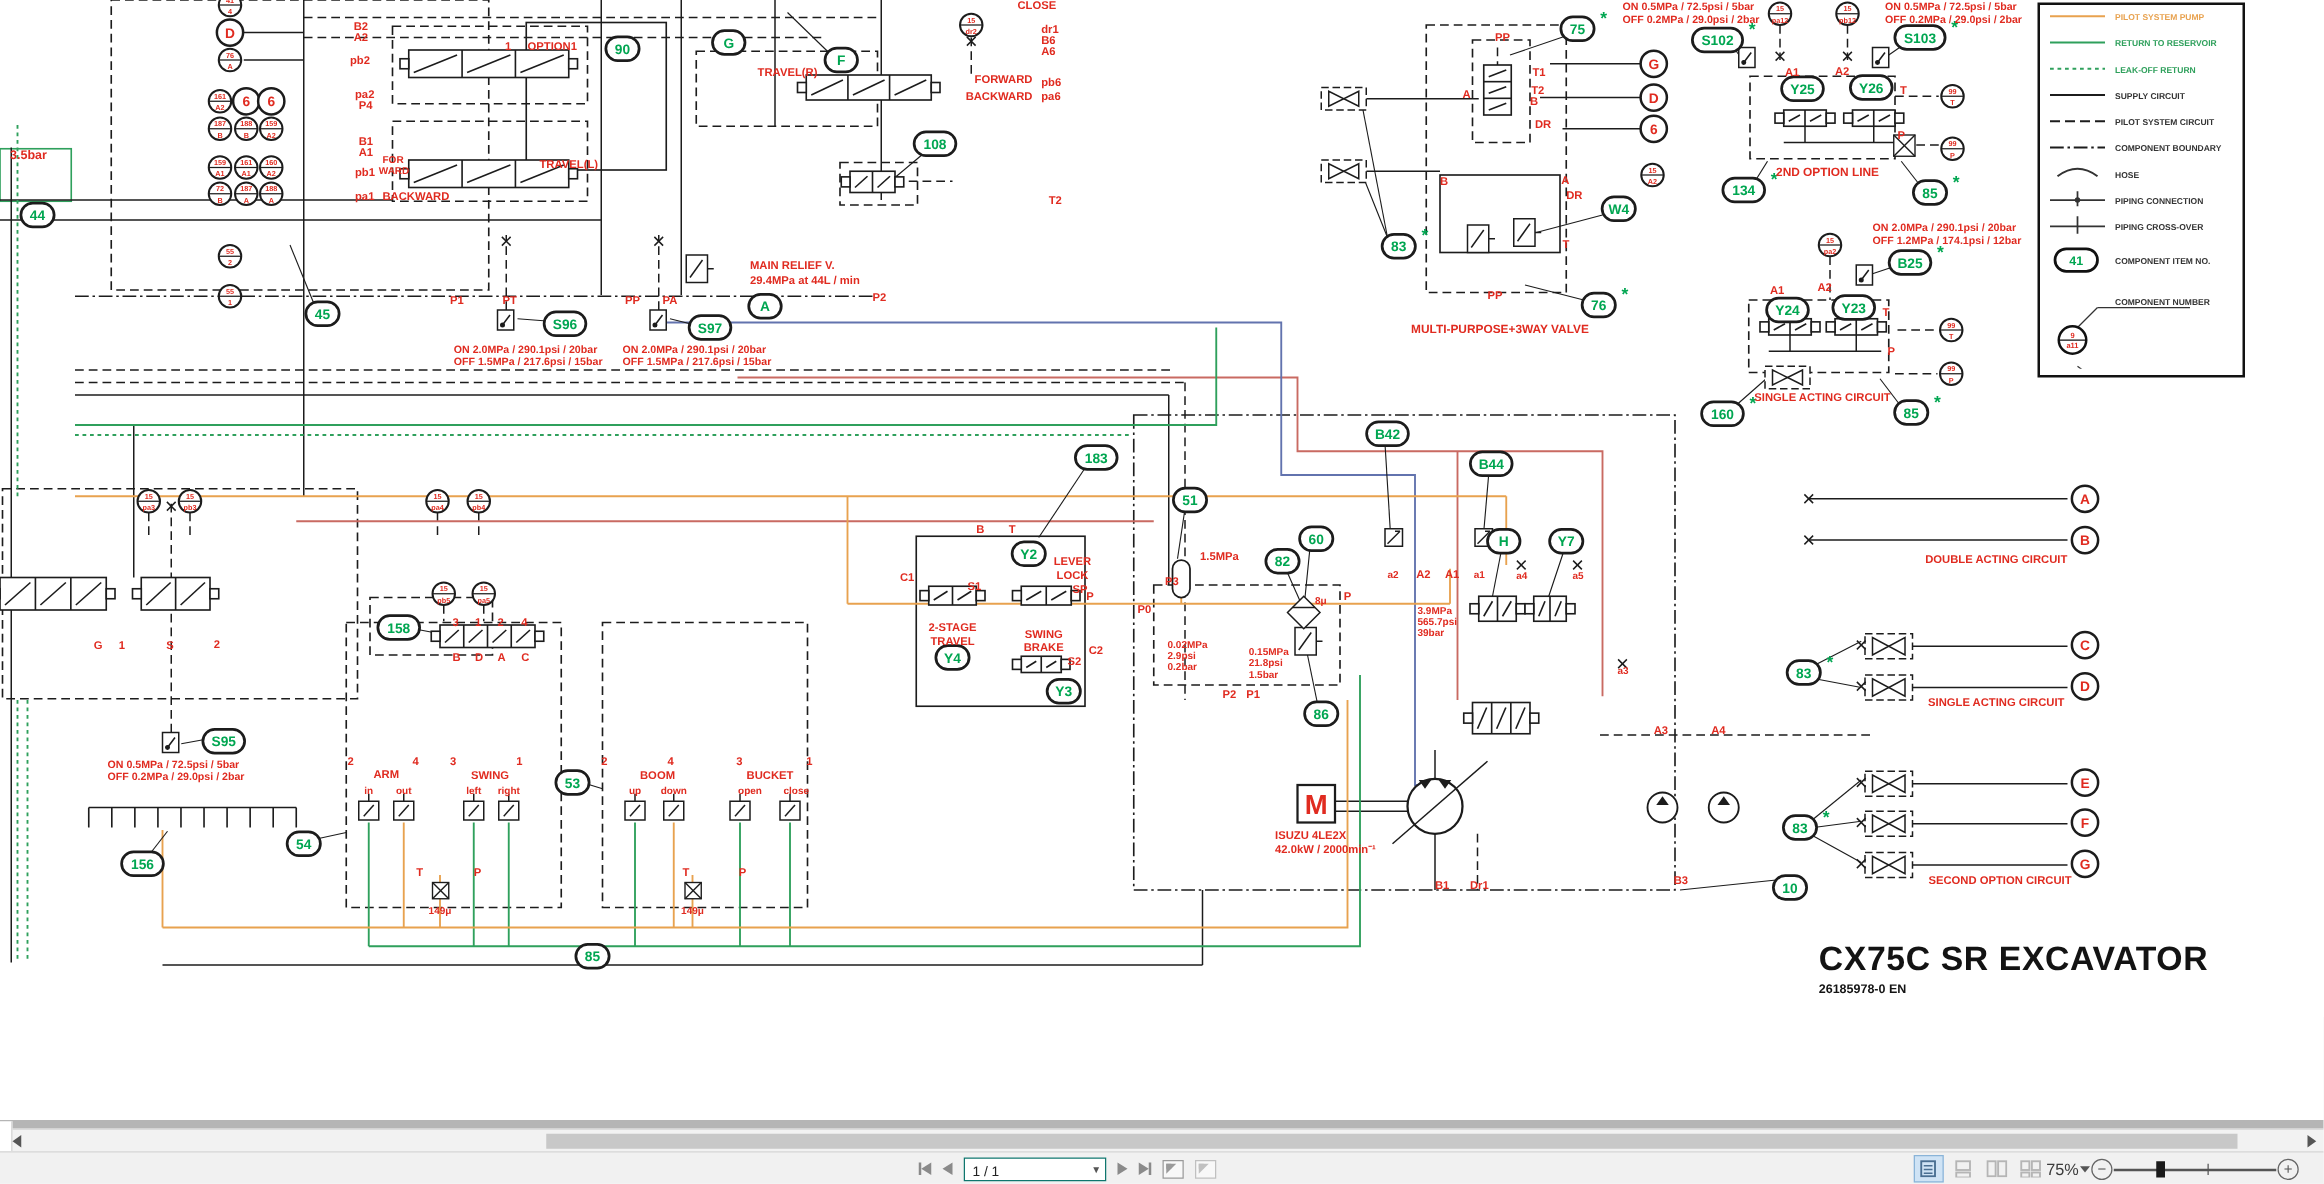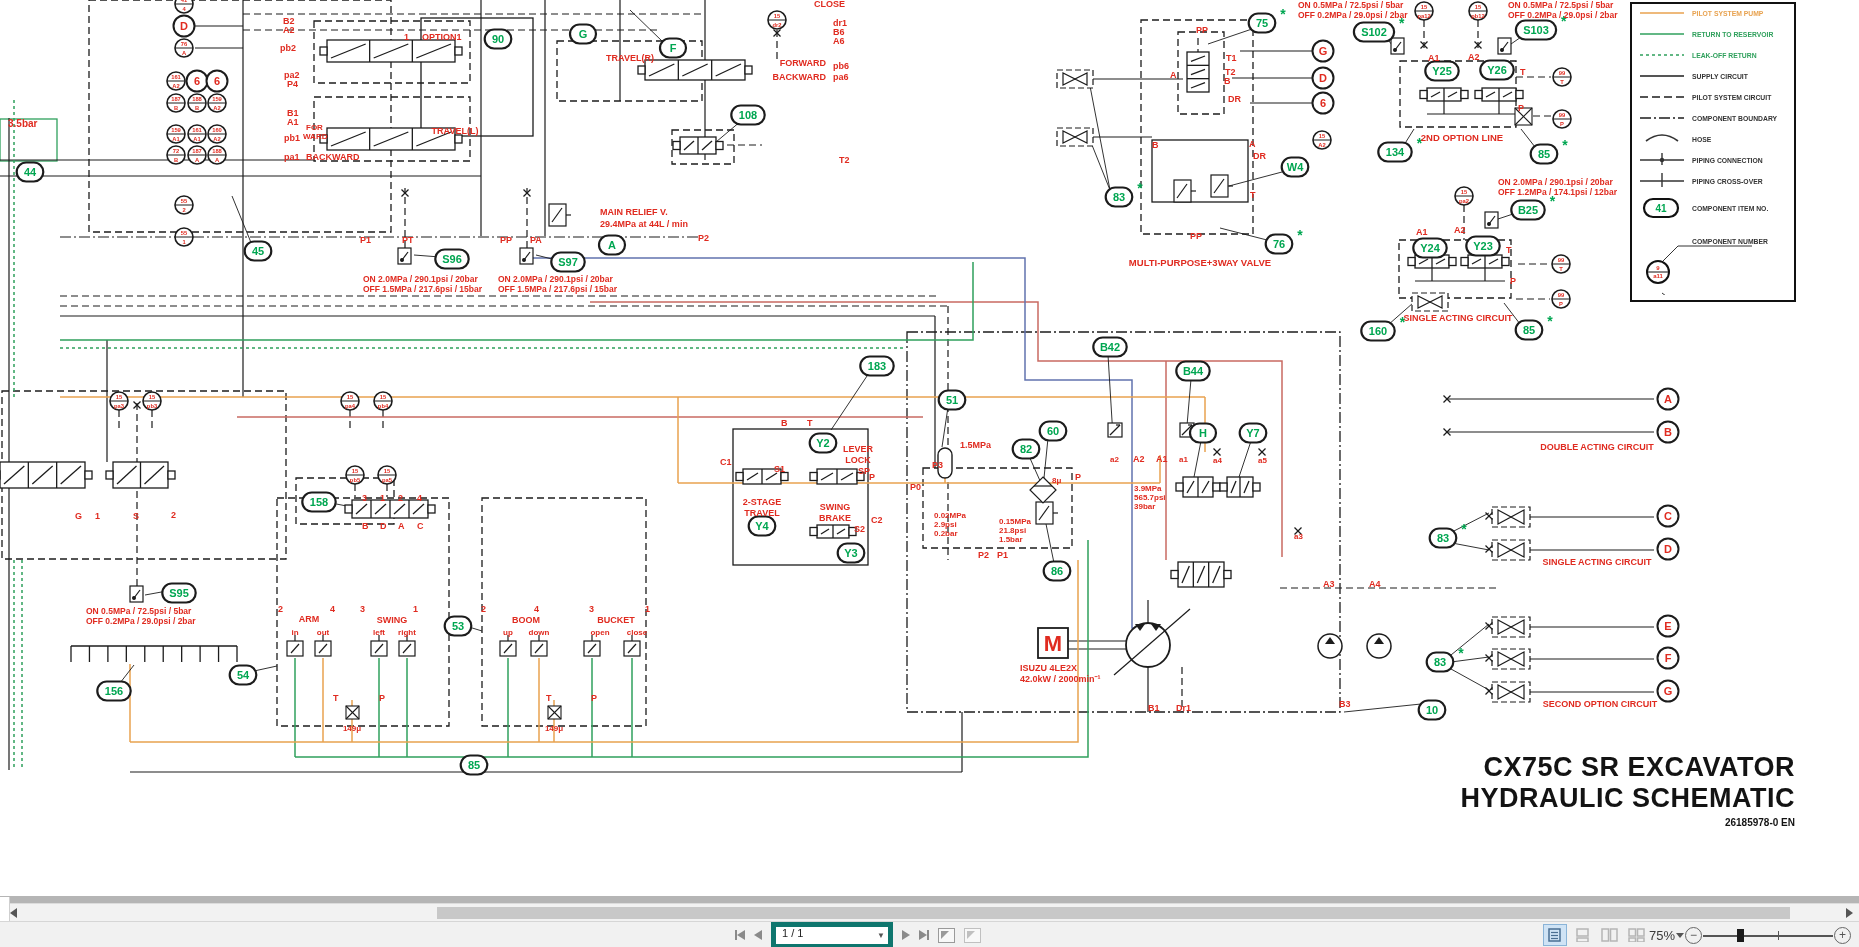--- a/index.html
+++ b/index.html
@@ -2,48 +2,48 @@
 <html><head>
 <meta charset="utf-8">
 <style>
   html,body{margin:0;padding:0;background:#e9e9e9;font-family:"Liberation Sans",sans-serif;}
   #stage{position:relative;width:1859px;height:947px;overflow:hidden;background:#fff;}
   #viewport{position:absolute;left:0;top:0;width:1859px;height:896px;background:#ffffff;overflow:hidden;}
   #schem{position:absolute;left:0;top:0;}
   #schem text{font-family:"Liberation Sans",sans-serif;font-weight:bold;}
   #legendbox{position:absolute;left:1630px;top:2px;width:162px;height:296px;border:2.5px solid #111;background:#fff;}
   #legendbox svg text{font-family:"Liberation Sans",sans-serif;font-weight:bold;}
-  #titleblock{position:absolute;left:1455px;top:752px;width:340px;text-align:right;color:#131313;}
+  #titleblock{position:absolute;left:1455px;top:752px;width:340px;text-align:left;color:#131313;}
   #titleblock .t1,#titleblock .t2{font-size:27px;font-weight:bold;line-height:31px;letter-spacing:.5px;}
   #titleblock .t3{font-size:10px;font-weight:bold;margin-top:3px;}
   
   #edgestrip{position:absolute;left:0;top:896px;width:1859px;height:7px;background:#b5b5b5;}
   
   #hscroll{position:absolute;left:0;top:903px;width:1859px;height:18px;background:#f2f2f2;border-top:1px solid #dcdcdc;}
   #hscroll .thumb{position:absolute;left:437px;top:3px;width:1353px;height:12px;background:#c8c8c8;}
   .scroll-arrow{position:absolute;top:4px;width:0;height:0;border-top:5px solid transparent;border-bottom:5px solid transparent;}
   #scroll-left{left:10px;border-right:7px solid #555;}
   #scroll-right{right:6px;border-left:7px solid #555;}
   #hscroll .corner{position:absolute;left:0;top:-7px;width:9px;height:24px;background:#fff;border-right:1px solid #cfcfcf;}
   
   #toolbar{position:absolute;left:0;top:921px;width:1859px;height:26px;background:#f1f1f1;border-top:1px solid #d6d6d6;}
   .navgroup{position:absolute;left:735px;top:0;height:26px;display:flex;align-items:center;gap:9px;}
   .tb-btn{display:flex;align-items:center;justify-content:center;cursor:default;}
   .tri{width:0;height:0;border-top:5px solid transparent;border-bottom:5px solid transparent;}
   .tri.left{border-right:8px solid #8a8a8a;}
   .tri.right{border-left:8px solid #8a8a8a;}
   .bar{width:2px;height:10px;background:#8a8a8a;}
-  .pagecombo{width:112px;height:17px;background:#fff;border:5px solid #0f766e;display:flex;align-items:flex-start;font-size:11px;color:#222;}
+  .pagecombo{width:112px;height:17px;background:#fff;border:1px solid #0f766e;display:flex;align-items:flex-end;font-size:11px;color:#222;}
   .pagecombo .val{flex:1;padding-left:6px;}
   .pagecombo .caret{width:14px;height:100%;display:flex;align-items:center;justify-content:center;color:#555;font-size:8px;}
   .viewicon{width:15px;height:13px;border:1.5px solid #9a9a9a;position:relative;background:#f8f8f8;}
   .viewicon:after{content:"";position:absolute;left:2px;top:2px;width:0;height:0;border-bottom:4px solid transparent;border-right:4px solid transparent;border-top:4px solid #9a9a9a;border-left:4px solid #9a9a9a;}
   .viewicon.dim{border-color:#c0c0c0;}
   .viewicon.dim:after{border-top-color:#c0c0c0;border-left-color:#c0c0c0;}
-  .rightgroup{position:absolute;right:8px;top:0;height:26px;display:flex;align-items:center;gap:1px;}
+  .rightgroup{position:absolute;right:20px;top:0;height:26px;display:flex;align-items:center;gap:1px;}
   .layouticons{display:flex;gap:5px;align-items:center;}
   .lay{width:22px;height:20px;display:flex;align-items:center;justify-content:center;}
   .lay.sel{background:#cfe3f5;border:1px solid #8ab4d8;}
   .zoomlabel{font-size:13px;color:#3c3c3c;}
   .small-caret{width:0;height:0;border-left:4px solid transparent;border-right:4px solid transparent;border-top:5px solid #555;}
   .zoombtn{width:15px;height:15px;border:1.5px solid #666;border-radius:50%;display:flex;align-items:center;justify-content:center;font-size:12px;color:#555;line-height:0;}
   .slider{position:relative;width:130px;height:15px;}
   .slider .track{position:absolute;left:0;right:0;top:7px;height:2px;background:#555;}
   .slider .tick{position:absolute;left:58%;top:3px;width:1px;height:9px;background:#555;}
   .slider .handle{position:absolute;left:34px;top:1px;width:7px;height:13px;background:#1a1a1a;}
@@ -1253,21 +1253,20 @@
             <text x="8" y="328" font-size="13" fill="#00a651">*</text>
             <rect x="16" y="324" width="30" height="17" rx="8.5" fill="#fff" stroke="#111" stroke-width="2.2"></rect>
             <text x="31" y="336" text-anchor="middle" font-size="9" fill="#00a651">--</text>
             <text x="60" y="336" font-size="6.8" fill="#333">OPTIONAL ITEM NO.</text>
           </g>
         </svg>
     </div>
 
     <div id="titleblock">
       <div class="t1">CX75C SR EXCAVATOR</div>
-      <div class="t2">HYDRAULIC SCHEMATIC</div>
       <div class="t3">26185978-0 EN</div>
     </div>
   </div>
 
   <div id="edgestrip"></div>
 
   <div id="hscroll">
     <div class="corner"></div>
     <div class="scroll-arrow" id="scroll-left"></div>
     <div class="thumb"></div>

